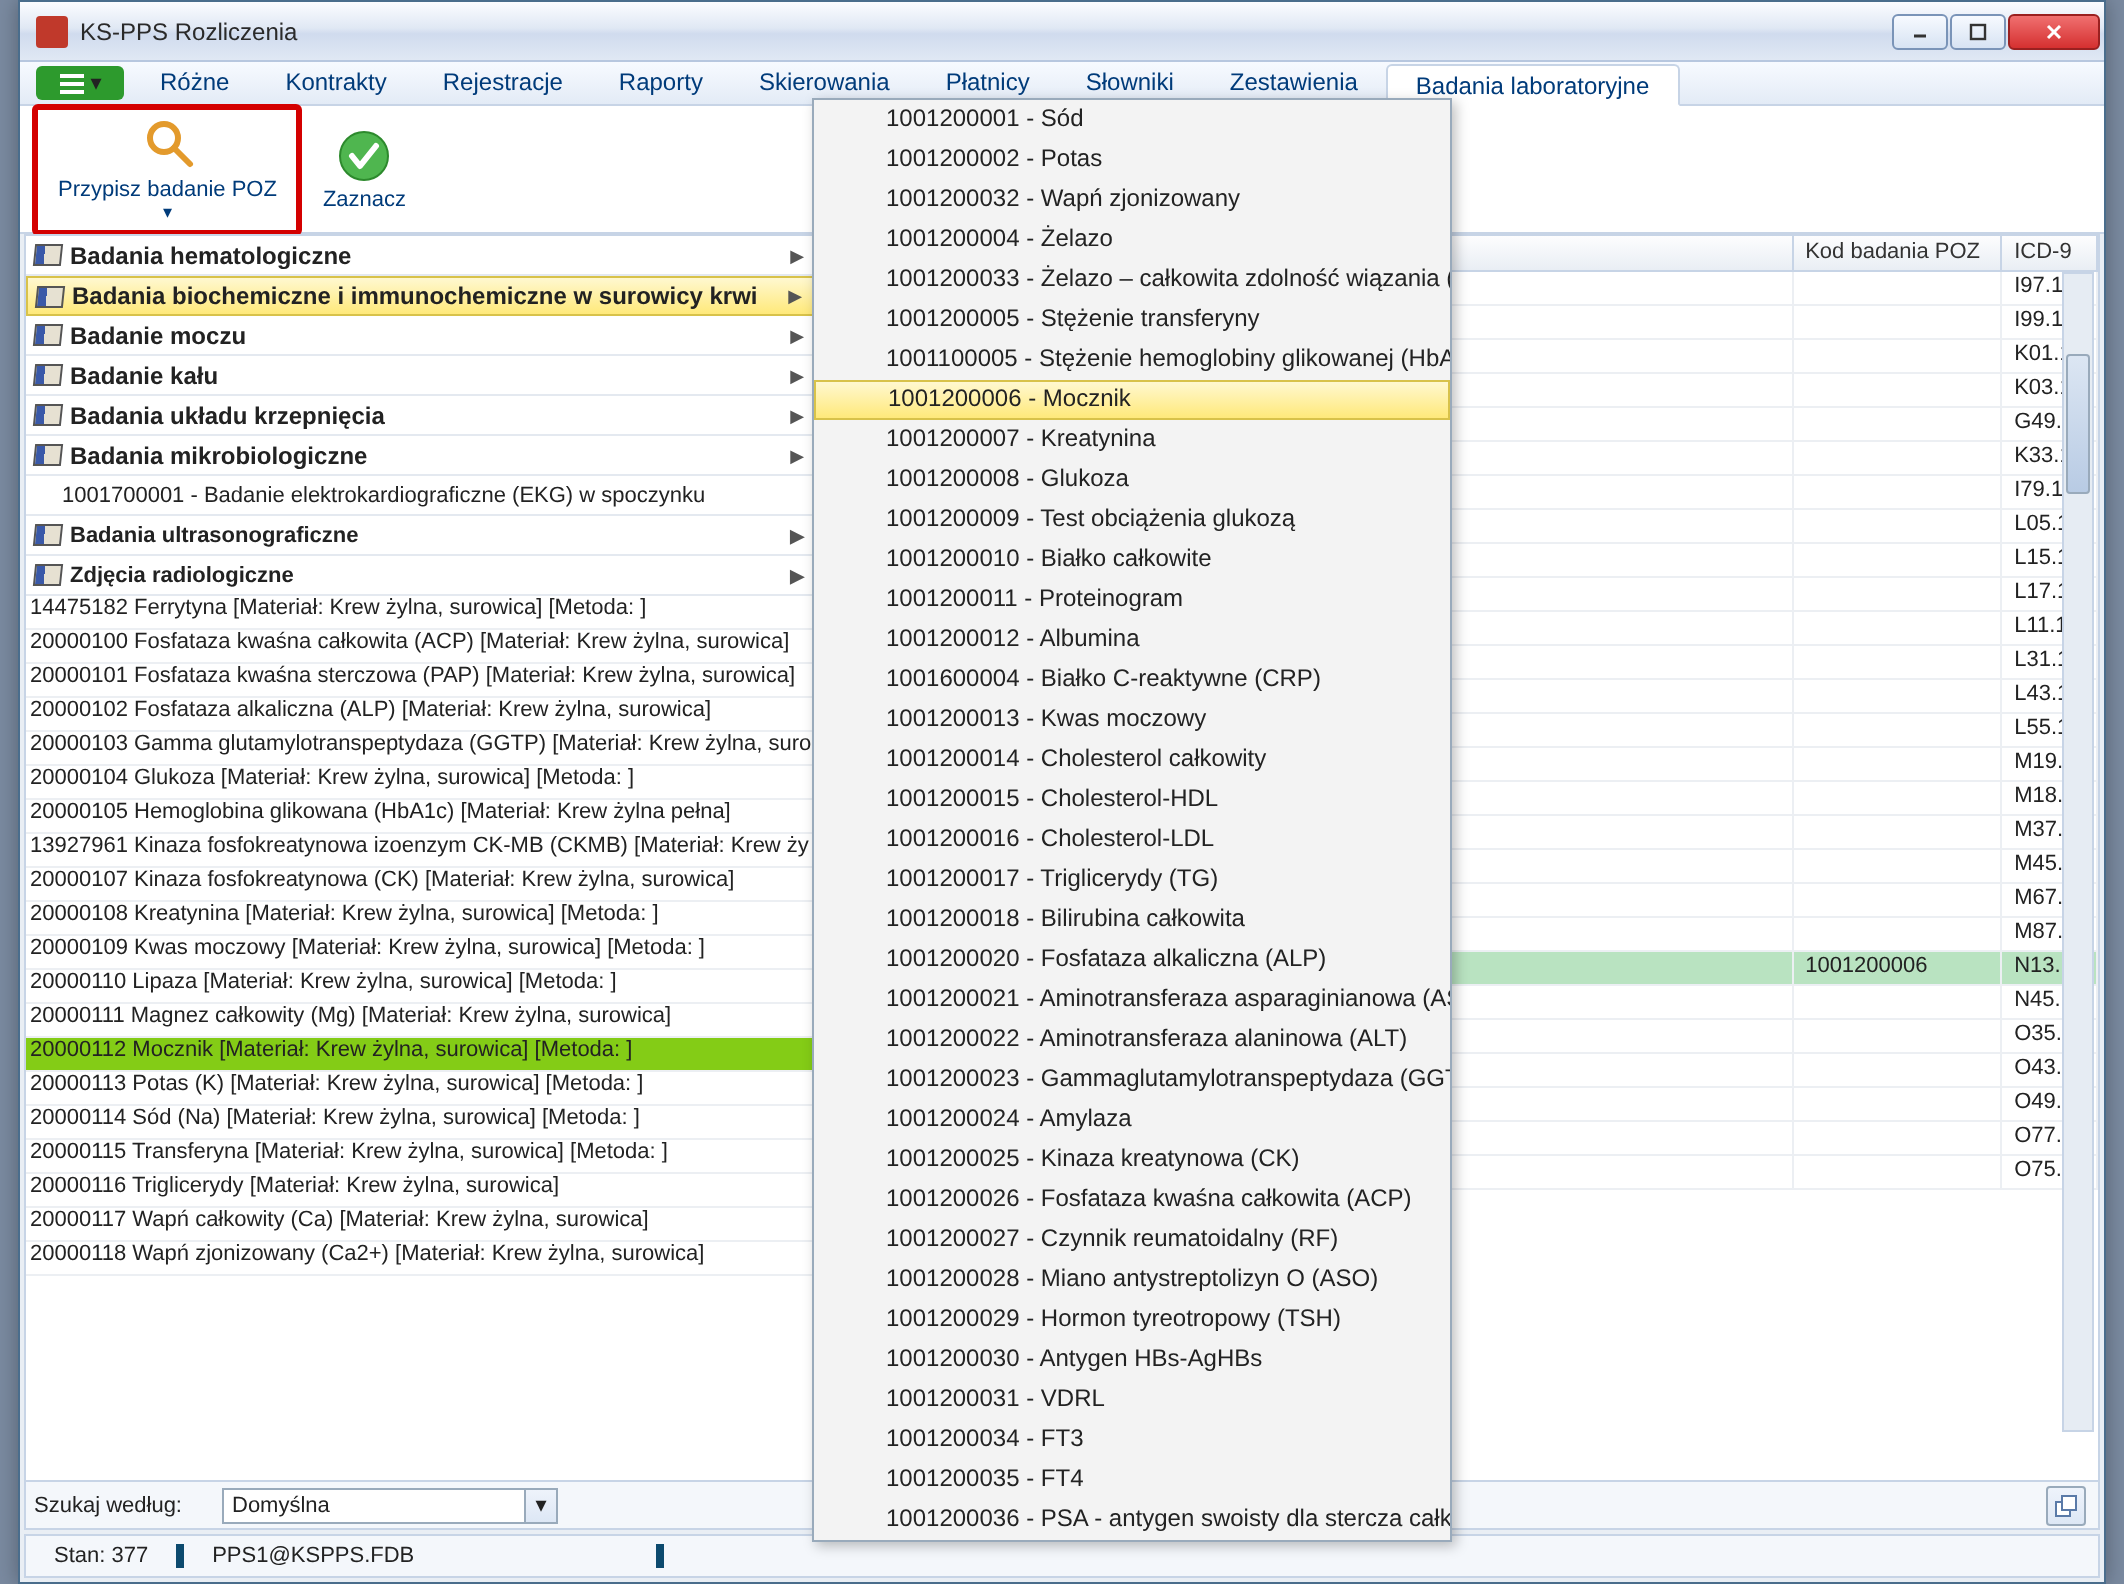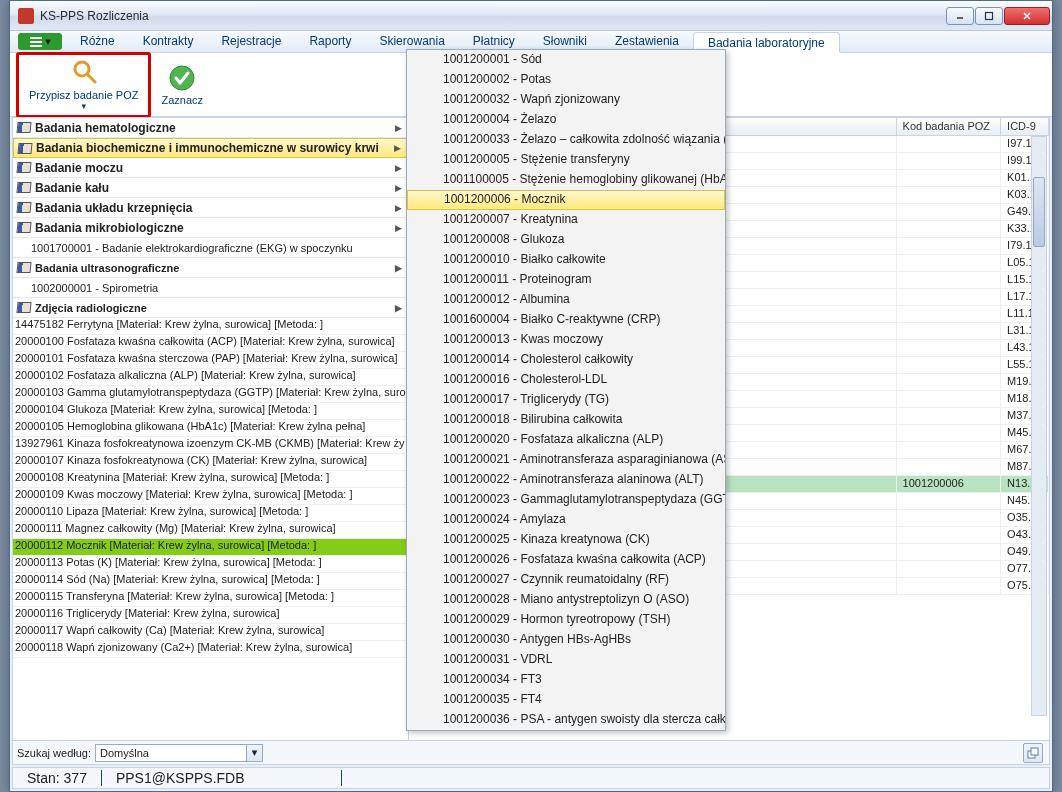--- a/index.html
+++ b/index.html
@@ -29,37 +29,37 @@
   .cat .book{width:14px;height:11px;margin-right:4px;background:linear-gradient(90deg,#3a59a8 0 35%,#e6e1d2 35% 100%);border:1px solid #555;transform:skewX(-6deg)}
   .cat .cl{font-weight:bold;font-size:12px}
   .cat .arrow{position:absolute;right:6px;font-size:9px;color:#555}
   .cat.sel{background:linear-gradient(#fff8d0,#ffe97a);border:1px solid #d8c24a}
   .grid-top-rows{font-size:11px}
   .grid-top-rows .row{height:20px;padding:0 4px 0 18px;border-bottom:1px solid #e4e9f0;display:flex;align-items:center;white-space:nowrap;overflow:hidden}
   .grid-lower{font-size:11px}
   .grid-lower .row{height:17px;padding:0 2px;border-bottom:1px solid #eceff3;white-space:nowrap;overflow:hidden}
   .grid-lower .row.sel{background:#84cc16}
   .search{position:absolute;left:0;bottom:0;height:24px;right:0;display:flex;align-items:center;padding:0 4px;border-top:1px solid #c7d4e6;background:#f4f7fb}
-  .search input{height:18px;border:1px solid #9ab;padding:0 4px;flex:0 0 120px;margin-left:4px}
+  .search input{height:18px;border:1px solid #9ab;padding:0 4px;flex:0 0 120px;margin-left:20px}
   .search .combo-arrow{width:16px;height:18px;border:1px solid #9ab;border-left:none;display:flex;align-items:center;justify-content:center;background:linear-gradient(#eef3fb,#dde7f5)}
 
   .rightpanel{position:absolute;left:396px;right:0;top:0;bottom:24px;overflow:hidden}
   .gridhead{display:flex;height:18px;background:linear-gradient(#fdfdfe,#e9eef4);border-bottom:1px solid #c7d4e6}
   .gridhead div{border-right:1px solid #c7d4e6;padding:2px 6px;font-size:11px;color:#333}
   .rightrows .row{display:flex;height:17px;border-bottom:1px solid #eceff3}
   .rightrows .row.sel{background:#b9e3c1}
   .rightrows .row div{border-right:1px solid #eceff3;padding:1px 6px;font-size:11px;white-space:nowrap;overflow:hidden}
   .col-name{width:516px}
   .col-kod{width:110px}
   .col-icd{width:50px}
   .rightsearch{position:absolute;right:0;bottom:0;left:396px;height:24px;border-top:1px solid #c7d4e6;background:#f4f7fb;display:flex;align-items:center;justify-content:flex-end;padding:0 6px}
   .rightsearch .sbtn{width:20px;height:20px;border:1px solid #9ab;border-radius:2px;display:flex;align-items:center;justify-content:center;background:linear-gradient(#eef3fb,#dde7f5)}
 
   .status{position:absolute;bottom:2px;left:2px;right:2px;height:22px;background:#f4f7fb;border:1px solid #c7d4e6;display:flex;align-items:center}
-  .status .cell{padding:0 14px;border-right:1px solid #0c4a6e;font-size:14px}
+  .status .cell{padding:0 14px;border-right:4px solid #0c4a6e;font-size:11px}
 
   .popup{position:absolute;left:396px;top:48px;width:320px;background:#f3f3f3;border:1px solid #9ab;box-shadow:2px 2px 6px rgba(0,0,0,.25);z-index:50}
   .popup .item{height:20px;padding:2px 30px 2px 36px;font-size:12px;white-space:nowrap;overflow:hidden}
   .popup .item.sel{background:linear-gradient(#fff8d0,#ffe97a);border:1px solid #d8c24a;padding-top:1px;padding-bottom:1px}
   .scrollbar{position:absolute;right:2px;top:18px;bottom:24px;width:16px;background:#e6ecf3;border:1px solid #c7d4e6;z-index:2}
   .scrollbar .thumb{position:absolute;left:1px;right:1px;top:40px;height:70px;background:linear-gradient(#dce6f3,#b8cbe4);border:1px solid #9ab;border-radius:2px}
 </style>
 </head>
 <body>
 
@@ -162,21 +162,20 @@
           </div>
           <div class="cat">
             <span class="book"></span>
             <span class="cl">Badania mikrobiologiczne</span>
             <span class="arrow">▶</span>
           </div>
         </div>
       <div id="simplerows" class="grid-top-rows">
           <div class="row">1001700001 - Badanie elektrokardiograficzne (EKG) w spoczynku</div>
           <div class="row catlike" style="font-weight: bold; padding-left: 4px; position: relative;"><span class="book" style="display:inline-block;width:14px;height:11px;margin-right:4px;background:linear-gradient(90deg,#3a59a8 0 35%,#e6e1d2 35% 100%);border:1px solid #555;transform:skewX(-6deg)"></span>Badania ultrasonograficzne<span style="position:absolute;right:6px;font-size:9px;color:#555">▶</span></div>
-          <div class="row">1002000001 - Spirometria</div>
           <div class="row catlike" style="font-weight: bold; padding-left: 4px; position: relative;"><span class="book" style="display:inline-block;width:14px;height:11px;margin-right:4px;background:linear-gradient(90deg,#3a59a8 0 35%,#e6e1d2 35% 100%);border:1px solid #555;transform:skewX(-6deg)"></span>Zdjęcia radiologiczne<span style="position:absolute;right:6px;font-size:9px;color:#555">▶</span></div>
         </div>
       <div id="lower" class="grid-lower">
           <div class="row">14475182 Ferrytyna [Materiał: Krew żylna, surowica] [Metoda: ]</div>
           <div class="row">20000100 Fosfataza kwaśna całkowita (ACP) [Materiał: Krew żylna, surowica]</div>
           <div class="row">20000101 Fosfataza kwaśna sterczowa (PAP) [Materiał: Krew żylna, surowica]</div>
           <div class="row">20000102 Fosfataza alkaliczna (ALP) [Materiał: Krew żylna, surowica]</div>
           <div class="row">20000103 Gamma glutamylotranspeptydaza (GGTP) [Materiał: Krew żylna, suro</div>
           <div class="row">20000104 Glukoza [Materiał: Krew żylna, surowica] [Metoda: ]</div>
           <div class="row">20000105 Hemoglobina glikowana (HbA1c) [Materiał: Krew żylna pełna]</div>
@@ -368,26 +367,28 @@
       <div class="item">1001200001 - Sód</div>
       <div class="item">1001200002 - Potas</div>
       <div class="item">1001200032 - Wapń zjonizowany</div>
       <div class="item">1001200004 - Żelazo</div>
       <div class="item">1001200033 - Żelazo – całkowita zdolność wiązania (TIBC)</div>
       <div class="item">1001200005 - Stężenie transferyny</div>
       <div class="item">1001100005 - Stężenie hemoglobiny glikowanej (HbA1c)</div>
       <div class="item sel">1001200006 - Mocznik</div>
       <div class="item">1001200007 - Kreatynina</div>
       <div class="item">1001200008 - Glukoza</div>
+      <div class="item">1001200009 - Test obciążenia glukozą</div>
       <div class="item">1001200010 - Białko całkowite</div>
       <div class="item">1001200011 - Proteinogram</div>
       <div class="item">1001200012 - Albumina</div>
       <div class="item">1001600004 - Białko C-reaktywne (CRP)</div>
       <div class="item">1001200013 - Kwas moczowy</div>
       <div class="item">1001200014 - Cholesterol całkowity</div>
+      <div class="item">1001200015 - Cholesterol-HDL</div>
       <div class="item">1001200016 - Cholesterol-LDL</div>
       <div class="item">1001200017 - Triglicerydy (TG)</div>
       <div class="item">1001200018 - Bilirubina całkowita</div>
       <div class="item">1001200020 - Fosfataza alkaliczna (ALP)</div>
       <div class="item">1001200021 - Aminotransferaza asparaginianowa (AST)</div>
       <div class="item">1001200022 - Aminotransferaza alaninowa (ALT)</div>
       <div class="item">1001200023 - Gammaglutamylotranspeptydaza (GGTP)</div>
       <div class="item">1001200024 - Amylaza</div>
       <div class="item">1001200025 - Kinaza kreatynowa (CK)</div>
       <div class="item">1001200026 - Fosfataza kwaśna całkowita (ACP)</div>

